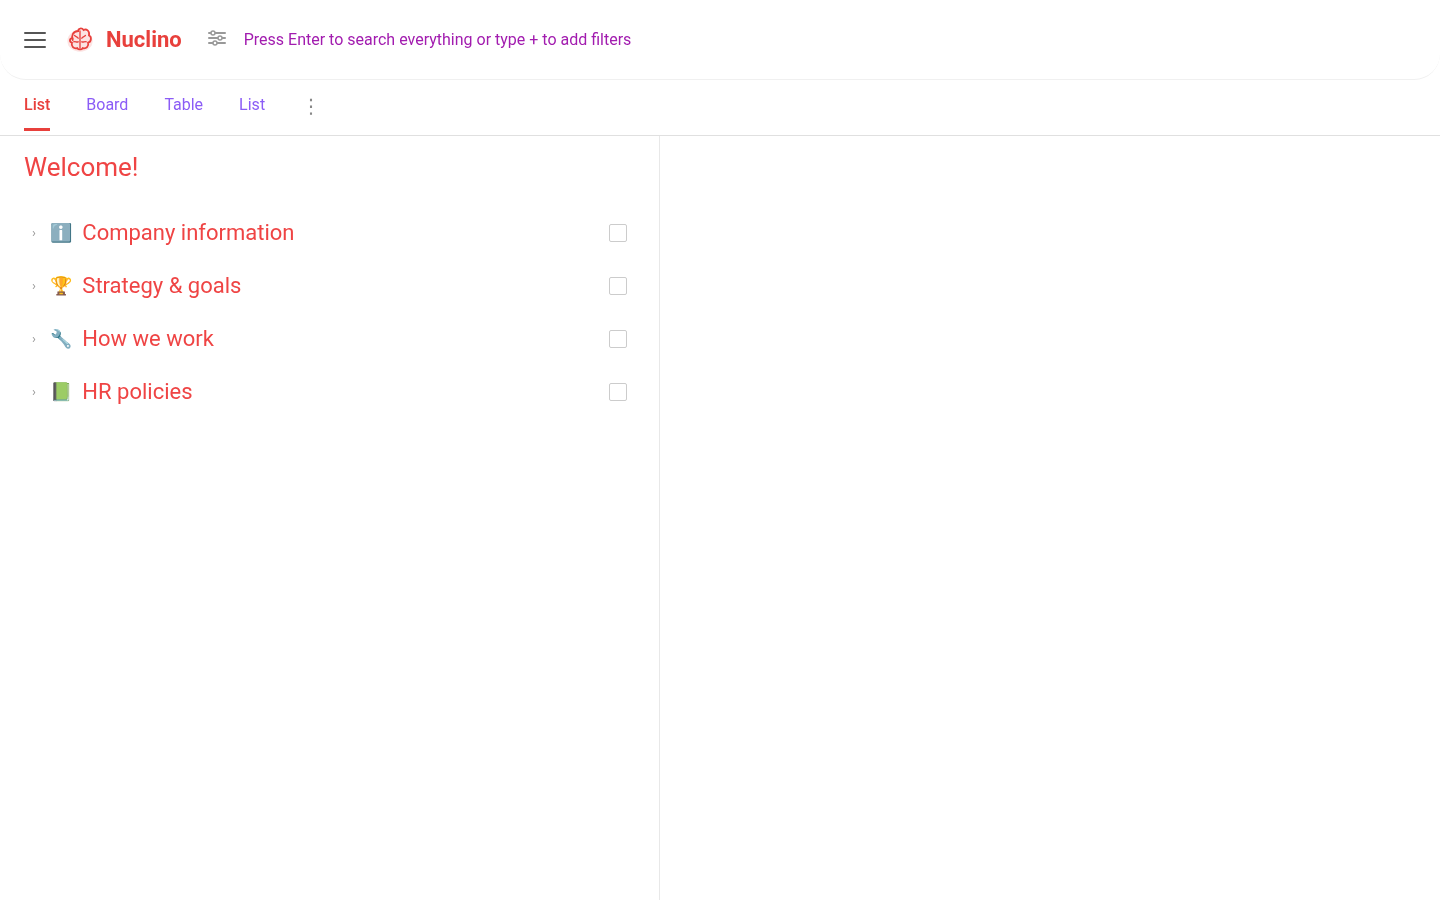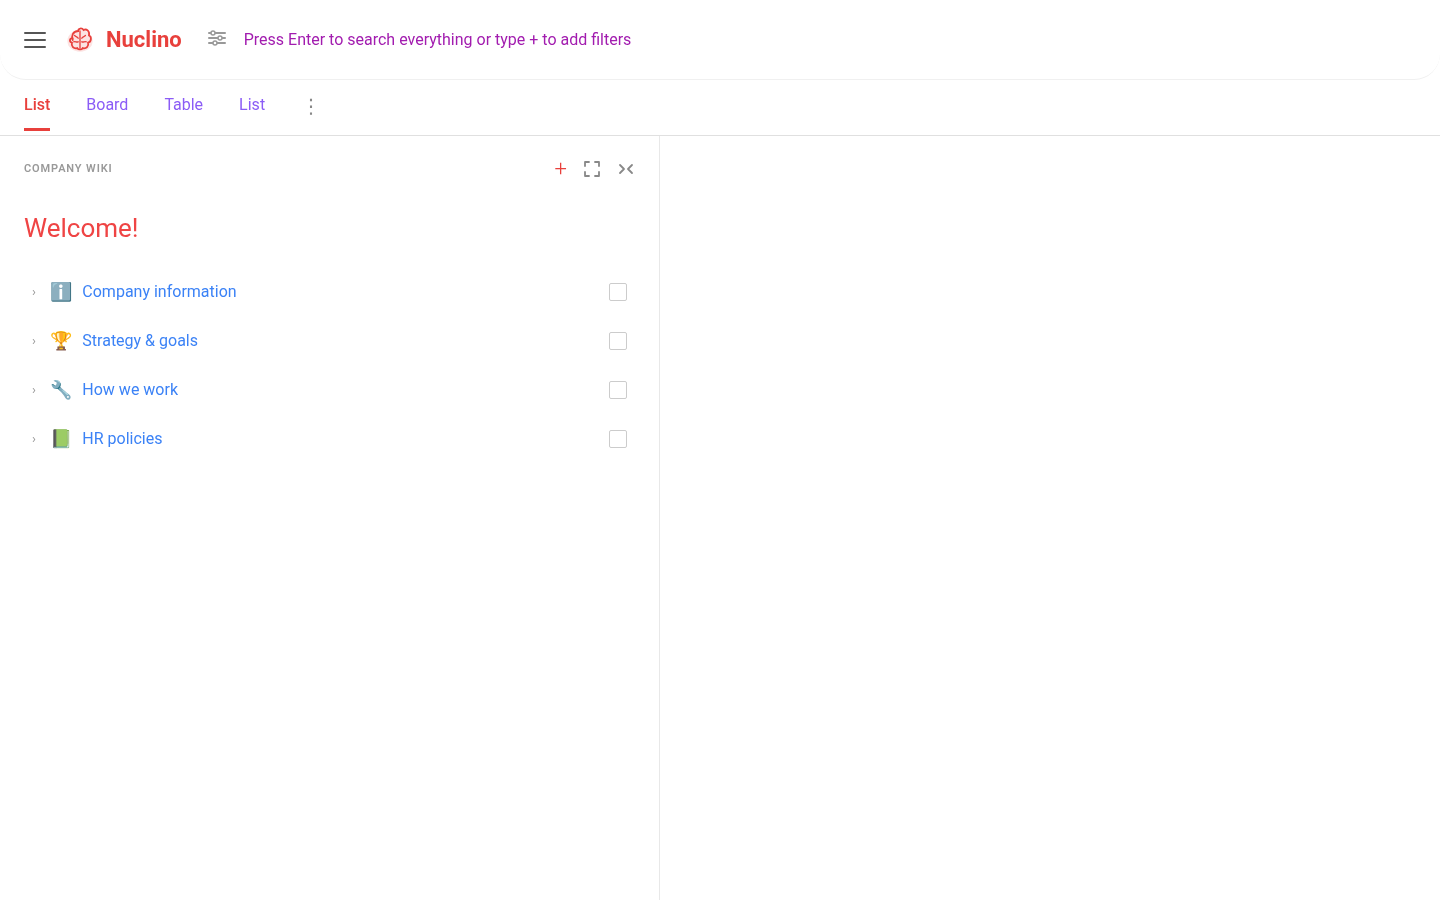--- a/index.html
+++ b/index.html
@@ -182,22 +182,22 @@
       color: #999;
       font-size: 13px;
       margin-right: 4px;
     }
 
     .item-emoji {
       font-size: 18px;
     }
 
     .item-label {
-      font-size: 16px;
-      color: #3b82f6;
+      font-size: 22px;
+      color: #ef4444;
     }
 
     .checkbox-icon {
       width: 18px;
       height: 18px;
       border: 1.5px solid #ccc;
       border-radius: 2px;
       flex-shrink: 0;
     }
 
@@ -247,40 +247,20 @@
   <div class="tab">Board</div>
   <div class="tab">Table</div>
   <div class="tab">List</div>
   <div class="more-icon">⋮</div>
 </div>
 
 <div class="divider-area">
 
   <div class="sidebar">
 
-    <div class="sidebar-header">
-      <span class="sidebar-title">COMPANY WIKI</span>
-      <div class="sidebar-actions">
-        <div class="action-btn plus">+</div>
-        <div class="action-btn">
-          <svg width="18" height="18" viewBox="0 0 18 18" fill="none">
-            <path d="M2 6 L2 2 L6 2" stroke="#888" stroke-width="1.8" stroke-linecap="round" stroke-linejoin="round"></path>
-            <path d="M12 2 L16 2 L16 6" stroke="#888" stroke-width="1.8" stroke-linecap="round" stroke-linejoin="round"></path>
-            <path d="M2 12 L2 16 L6 16" stroke="#888" stroke-width="1.8" stroke-linecap="round" stroke-linejoin="round"></path>
-            <path d="M12 16 L16 16 L16 12" stroke="#888" stroke-width="1.8" stroke-linecap="round" stroke-linejoin="round"></path>
-          </svg>
-        </div>
-        <div class="action-btn">
-          <svg width="18" height="18" viewBox="0 0 18 18" fill="none">
-            <path d="M3 5 L7 9 L3 13" stroke="#888" stroke-width="1.8" stroke-linecap="round" stroke-linejoin="round"></path>
-            <path d="M15 5 L11 9 L15 13" stroke="#888" stroke-width="1.8" stroke-linecap="round" stroke-linejoin="round"></path>
-          </svg>
-        </div>
-      </div>
-    </div>
 
     <div class="welcome-text">Welcome!</div>
 
     <div class="list-item">
       <div class="list-item-left">
         <span class="chevron-right">›</span>
         <span class="item-emoji">ℹ️</span>
         <span class="item-label">Company information</span>
       </div>
       <div class="checkbox-icon"></div>

